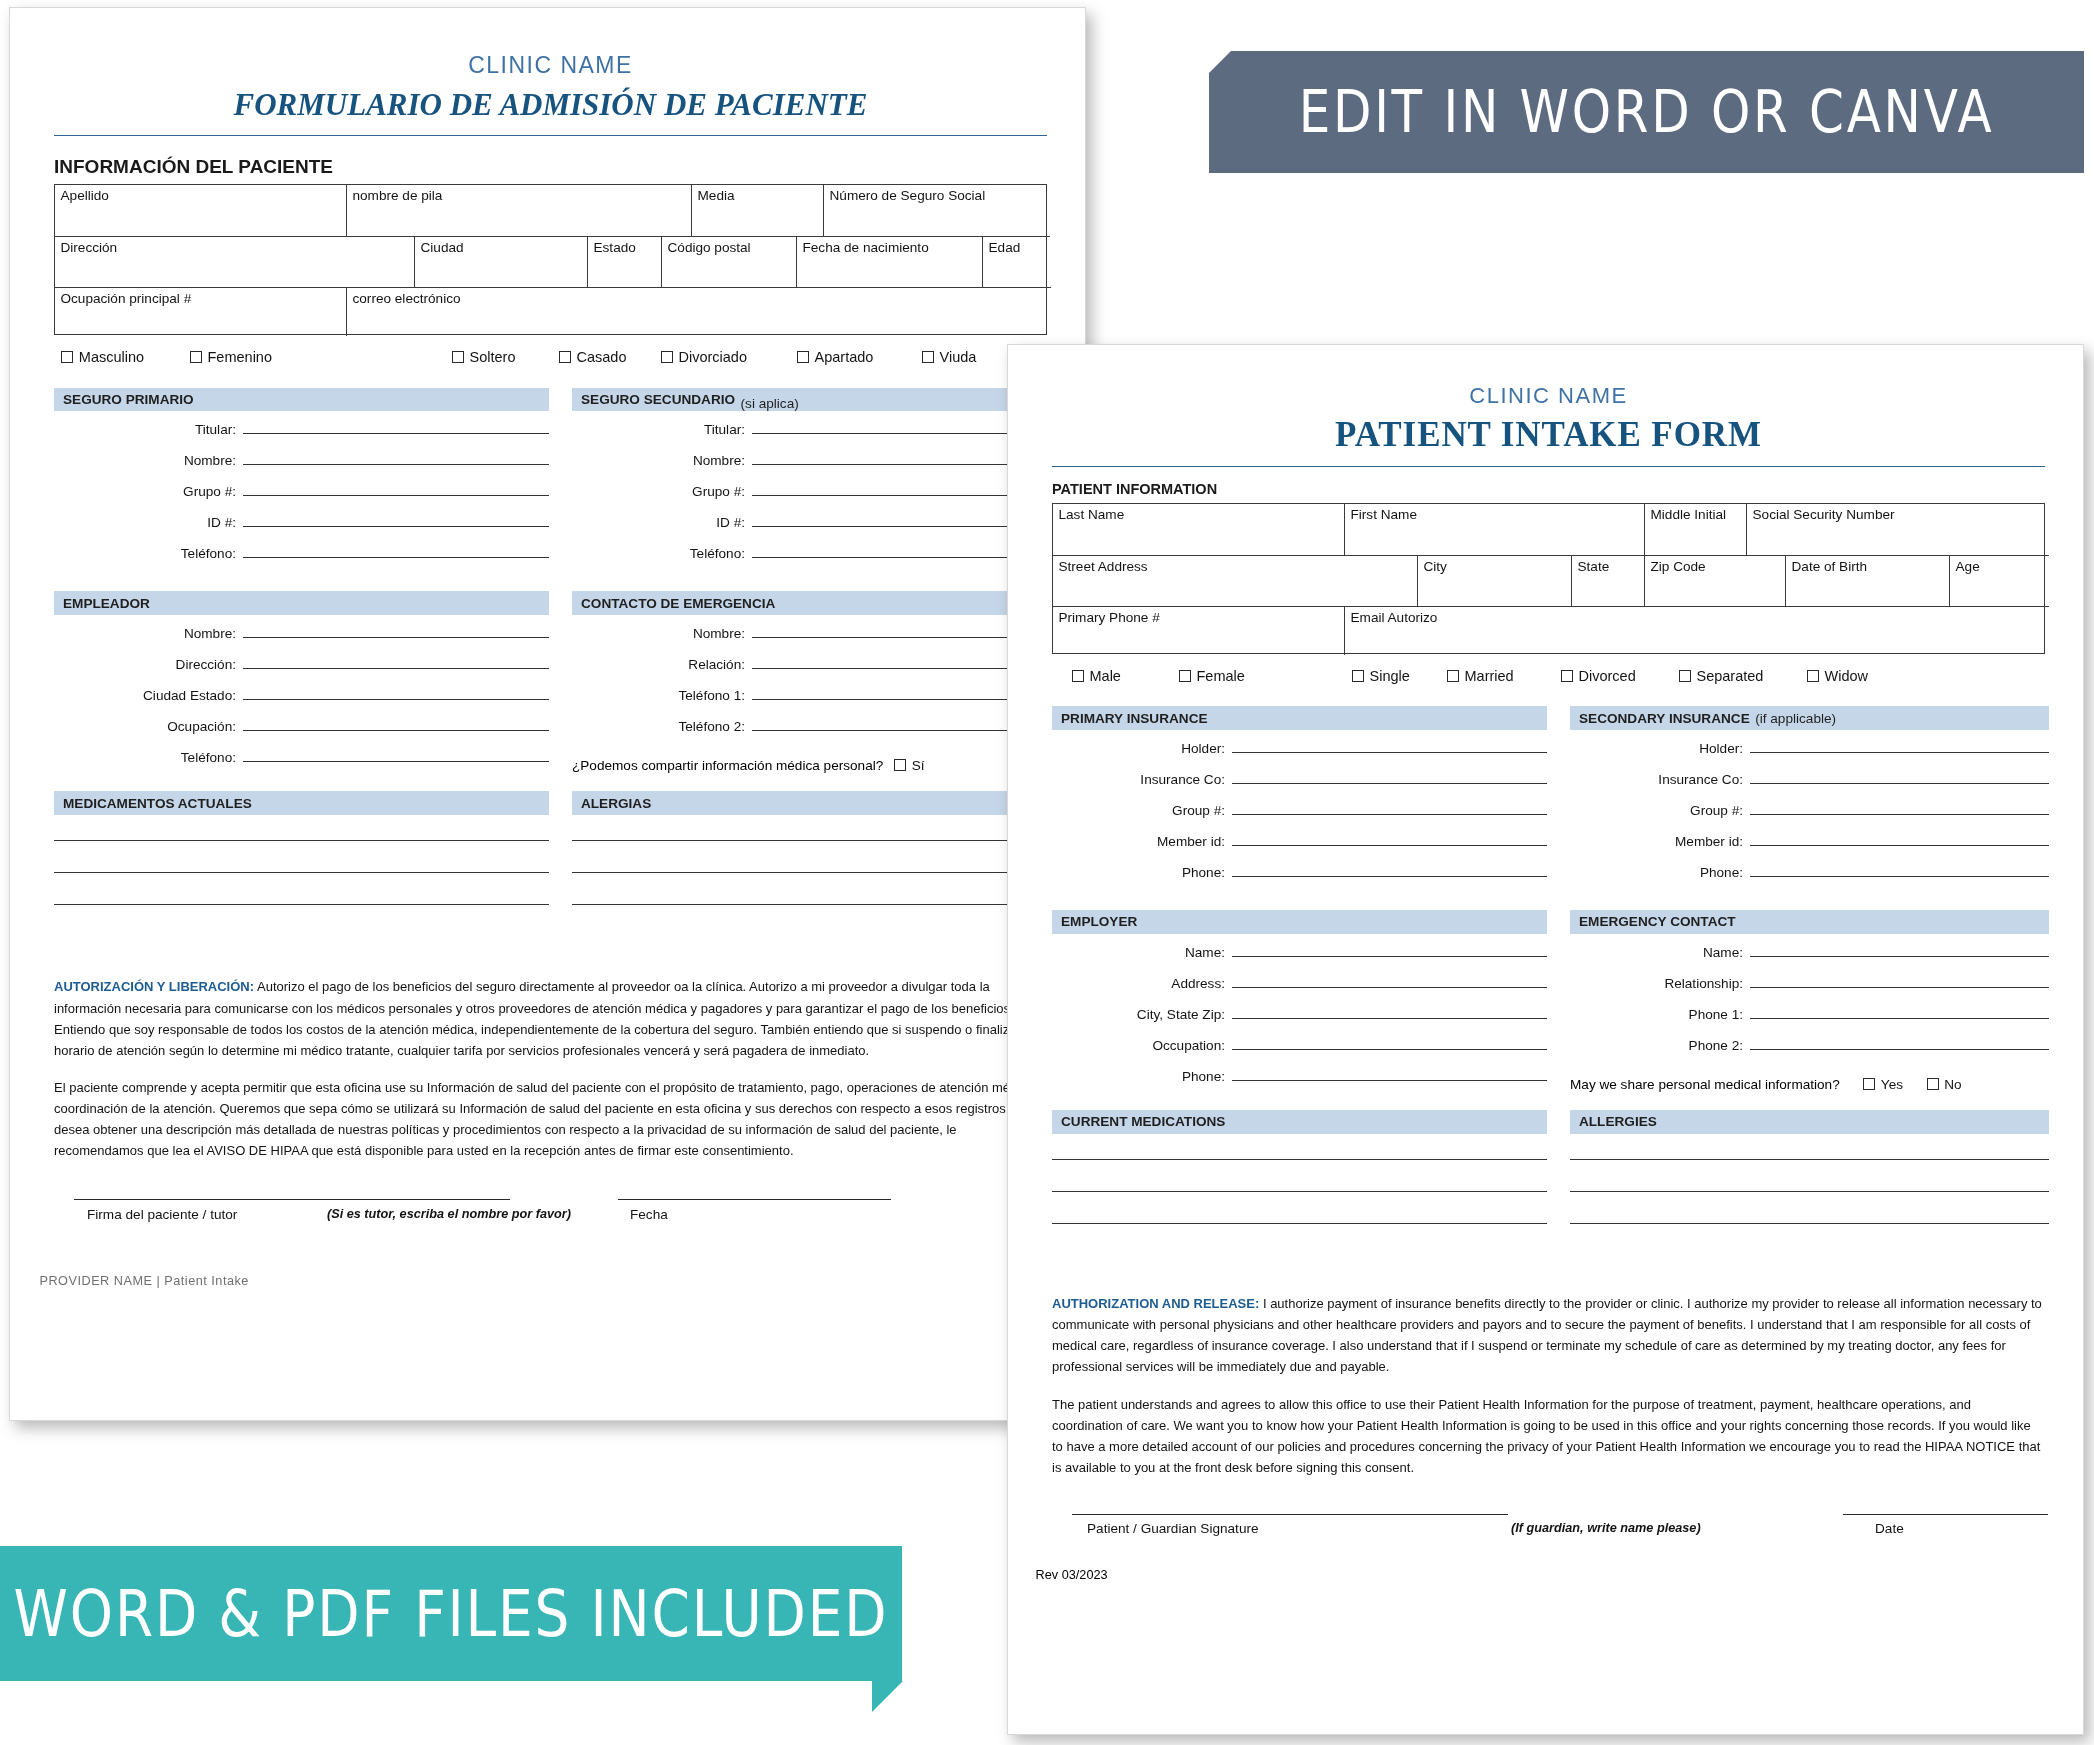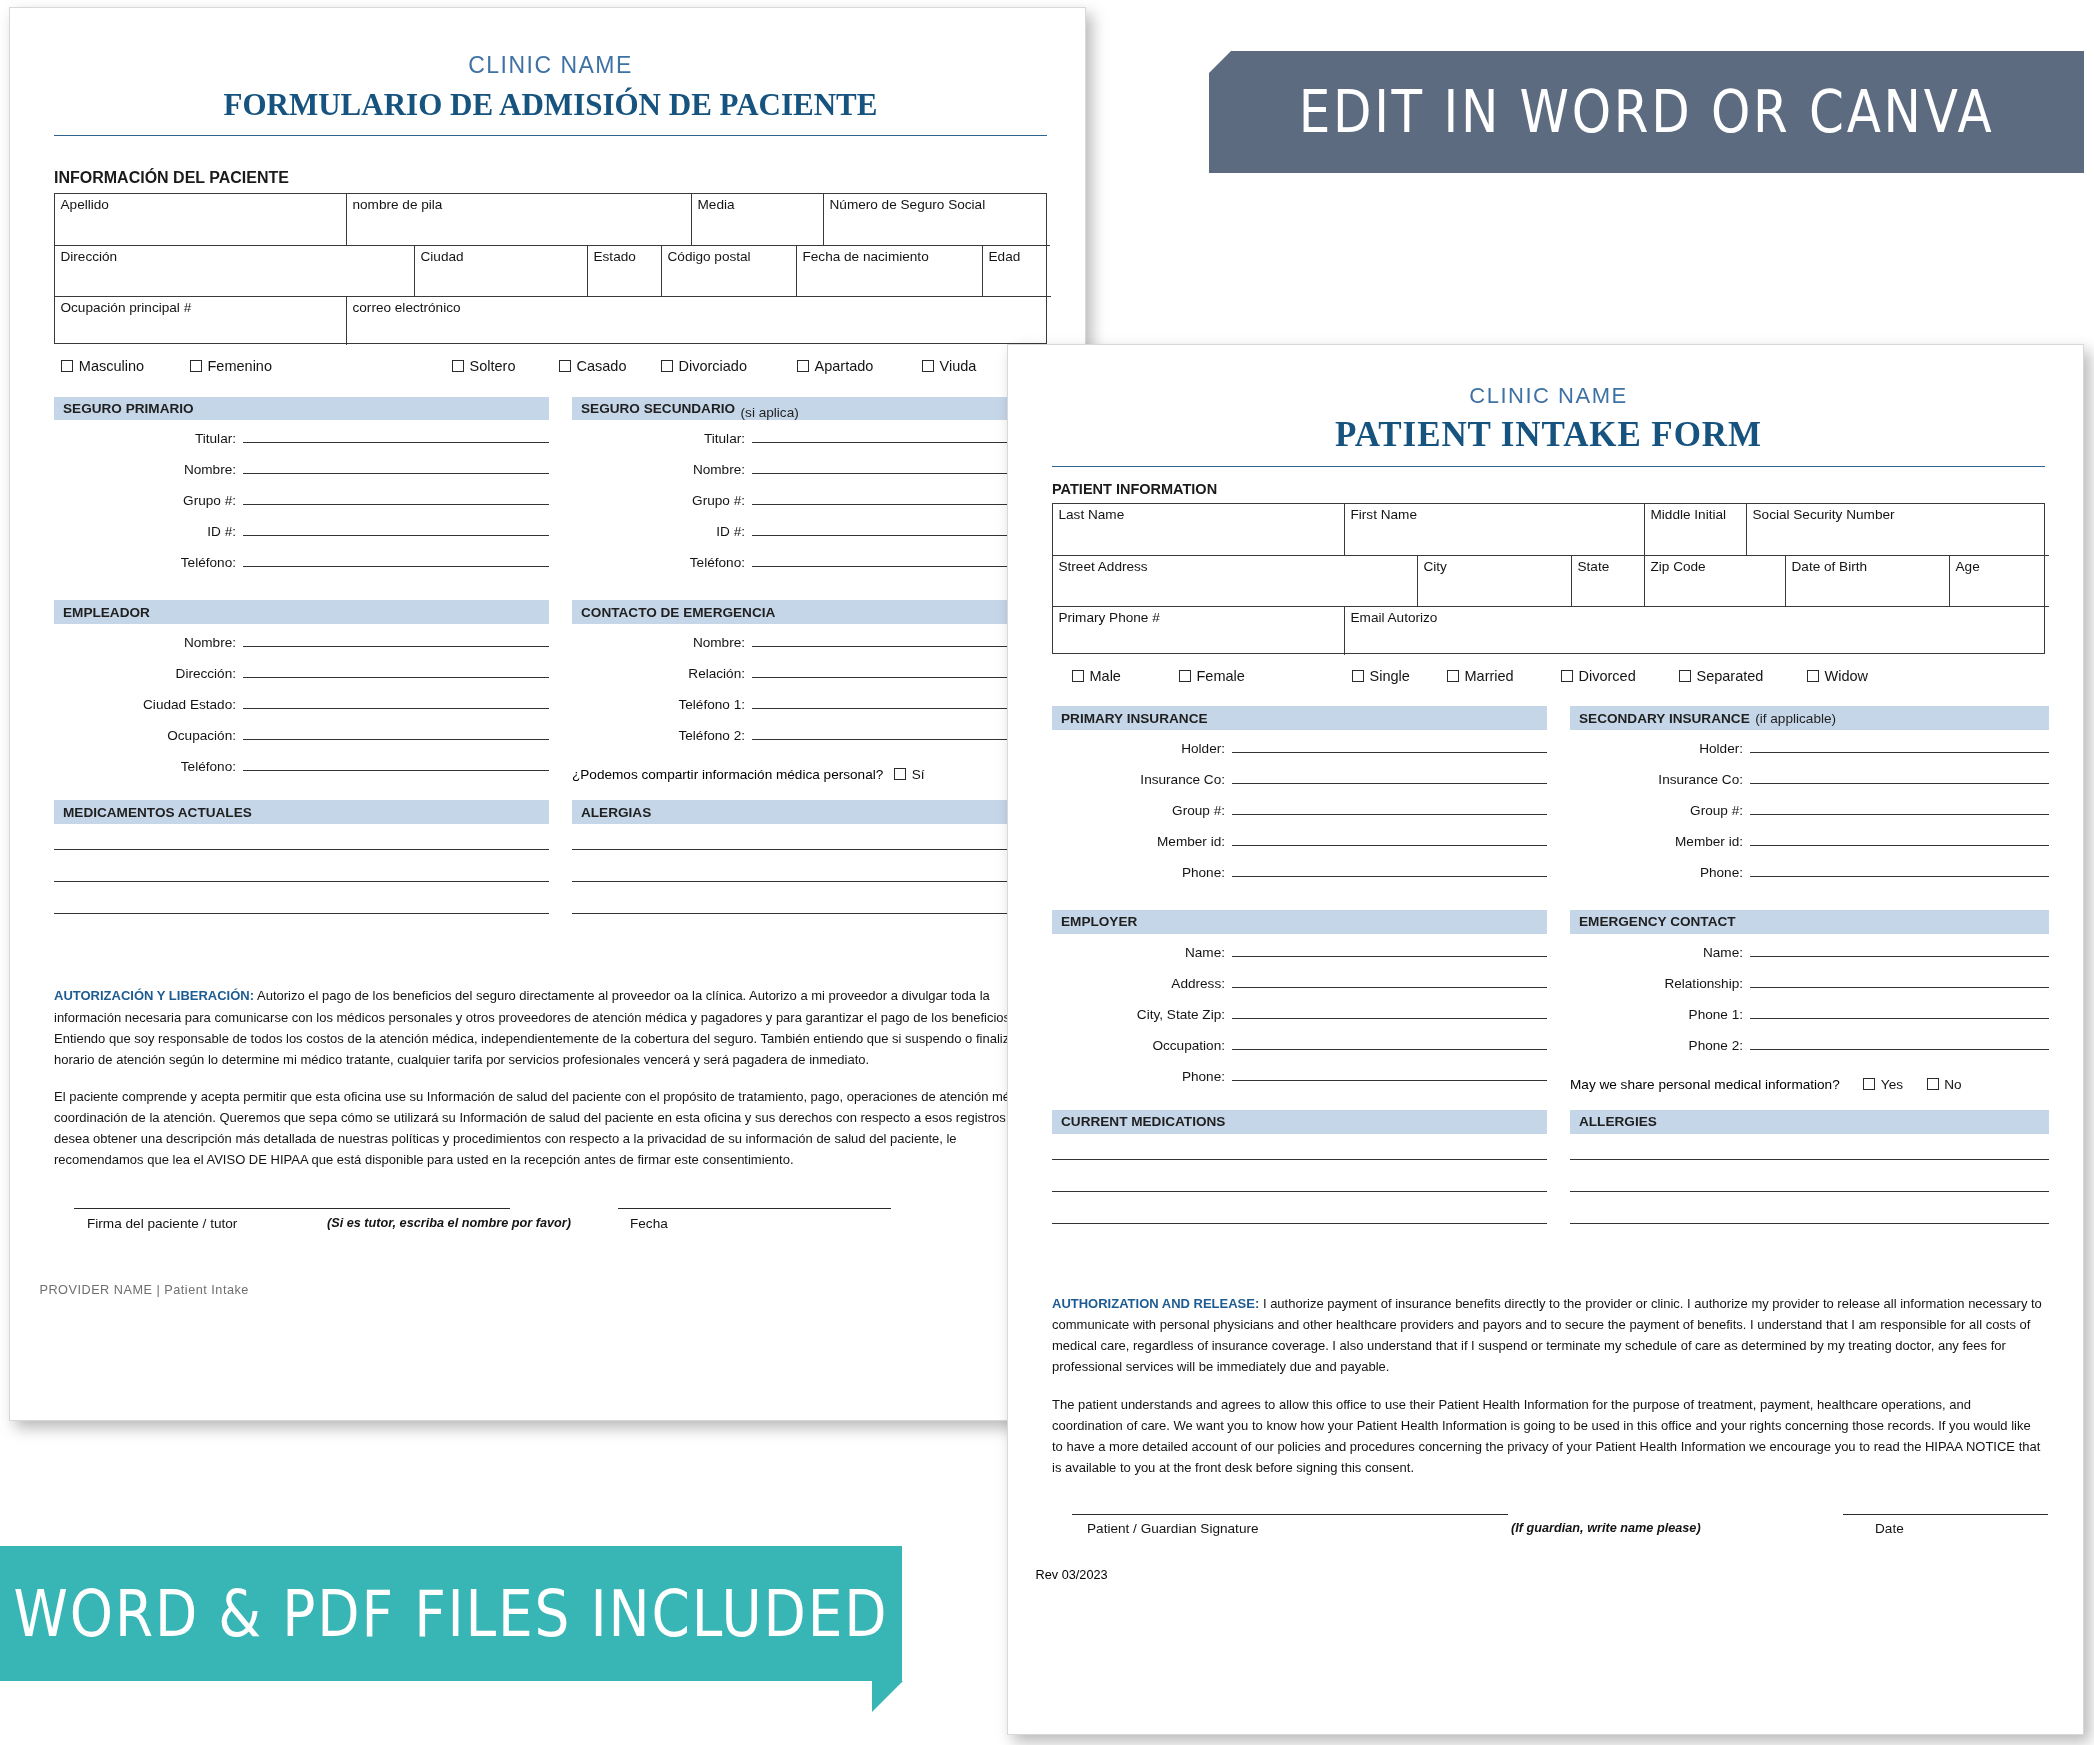--- a/index.html
+++ b/index.html
@@ -197,24 +197,24 @@
 </style>
 </head>
 <body>
 
 <div class="stage">
 
   <div class="doc" id="doc-es">
     <div class="inner">
 
       <div class="clinic-name" style="margin-top:44px;font-size:23px;">CLINIC NAME</div>
-      <div class="form-title" style="font-size:31px;margin-top:7.3px;">FORMULARIO DE ADMISIÓN DE PACIENTE</div>
+      <div class="form-title" style="font-size:31px;margin-top:7.3px;font-style:italic;">FORMULARIO DE ADMISIÓN DE PACIENTE</div>
       <div class="title-rule" style="margin-top:12.7px;"></div>
 
-      <div class="section-caption" style="font-size:16px;margin-top:33px;">INFORMACIÓN DEL PACIENTE</div>
+      <div class="section-caption" style="font-size:19px;margin-top:20px;">INFORMACIÓN DEL PACIENTE</div>
 
       <div class="grid-box" style="margin-top:5.5px;height:151px;">
         <div class="cell no-l no-t" style="left:0;top:0;width:291px;height:51px;font-size:13.6px;">Apellido</div>
         <div class="cell no-t" style="left:291px;top:0;width:345px;height:51px;font-size:13.6px;">nombre de pila</div>
         <div class="cell no-t" style="left:636px;top:0;width:132px;height:51px;font-size:13.6px;">Media</div>
         <div class="cell no-t" style="left:768px;top:0;width:227px;height:51px;font-size:13.6px;">Número de Seguro Social</div>
 
         <div class="cell no-l" style="left:0;top:51px;width:359px;height:51px;font-size:13.6px;">Dirección</div>
         <div class="cell" style="left:359px;top:51px;width:173px;height:51px;font-size:13.6px;">Ciudad</div>
         <div class="cell" style="left:532px;top:51px;width:75px;height:51px;font-size:13.6px;">Estado</div>

